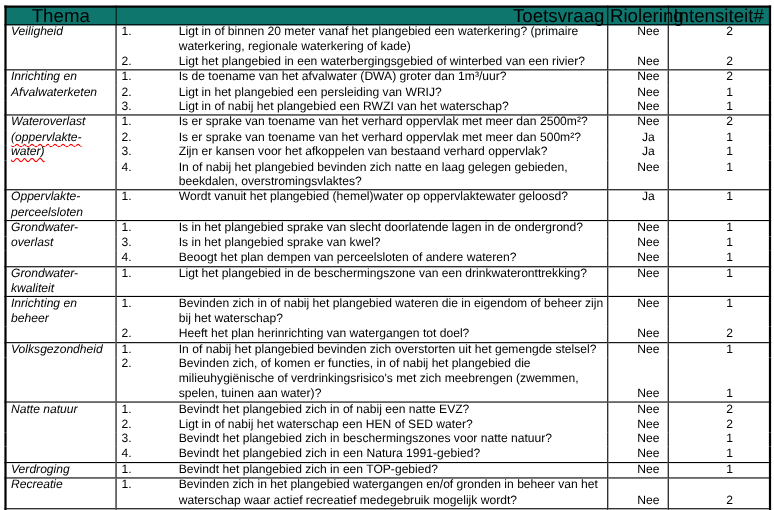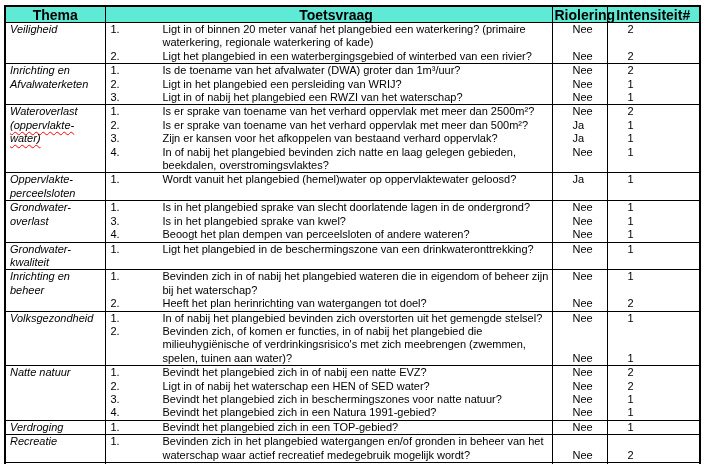--- a/index.html
+++ b/index.html
@@ -16,31 +16,31 @@
     margin: 5px 0 0 4px;
     width: 695px;
     border: 2px solid #000000;
   }
   col.c-thema { width: 100px; }
   col.c-vraag { width: 447px; }
   col.c-rel   { width: 55px; }
   col.c-int   { width: 93px; }
 
   thead th {
-    background: #5eead4;
+    background: #0f766e;
     border: 1px solid #000000;
-    font-size: 14px;
-    font-weight: bold;
+    font-size: 17px;
+    font-weight: normal;
     line-height: 14px;
     height: 15px;
     padding: 0 2px;
     text-align: center;
     vertical-align: middle;
   }
-  thead th.h-vraag { text-align: center; padding-left: 17px; }
+  thead th.h-vraag { text-align: right; padding-left: 17px; }
 
   tbody td {
     border-left: 1px solid #000000;
     border-right: 1px solid #000000;
     vertical-align: top;
     font-size: 11px;
     line-height: 13.4px;
     padding: 0;
   }
   tr.group-start td { border-top: 1px solid #000000; }
@@ -53,21 +53,21 @@
     text-decoration-color: #ff0000;
     text-decoration-thickness: 1px;
     text-underline-offset: 2px;
   }
 
   td.vraag { padding: 0 2px; }
   .qline { display: flex; }
   .qnum  { flex: 0 0 16px; padding-left: 3px; }
   .qtext { flex: 1; white-space: pre-line; margin-left: 36px; }
 
-  td.rel, td.int { text-align: left; padding-left: 20px; }
+  td.rel, td.int { text-align: center; padding-left: 20px; }
   td.vbottom { vertical-align: bottom; }
 </style>
 </head>
 <body>
 
 <table class="watertoets">
   <colgroup>
     <col class="c-thema">
       <col class="c-vraag">
       <col class="c-rel">

